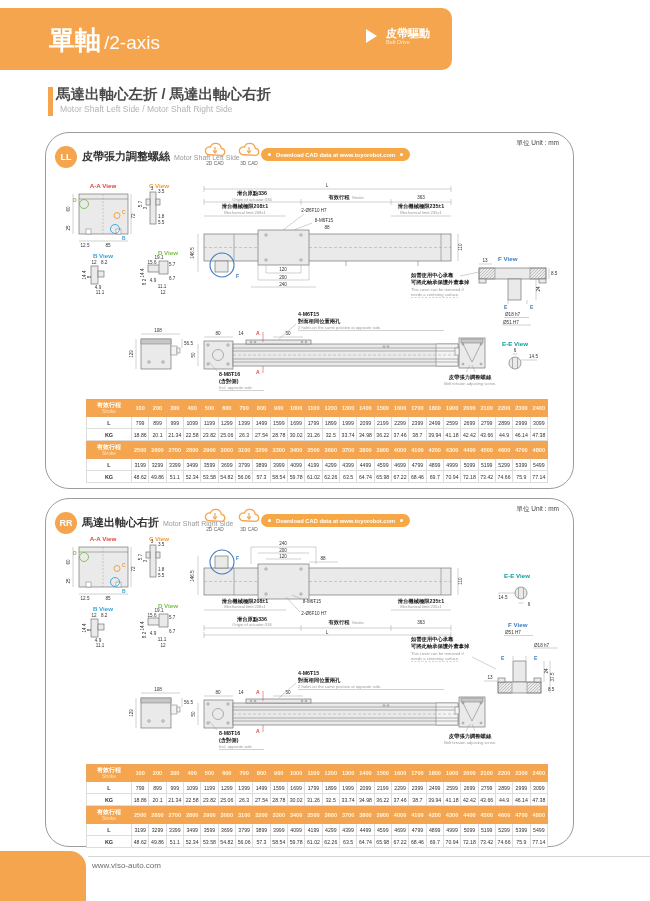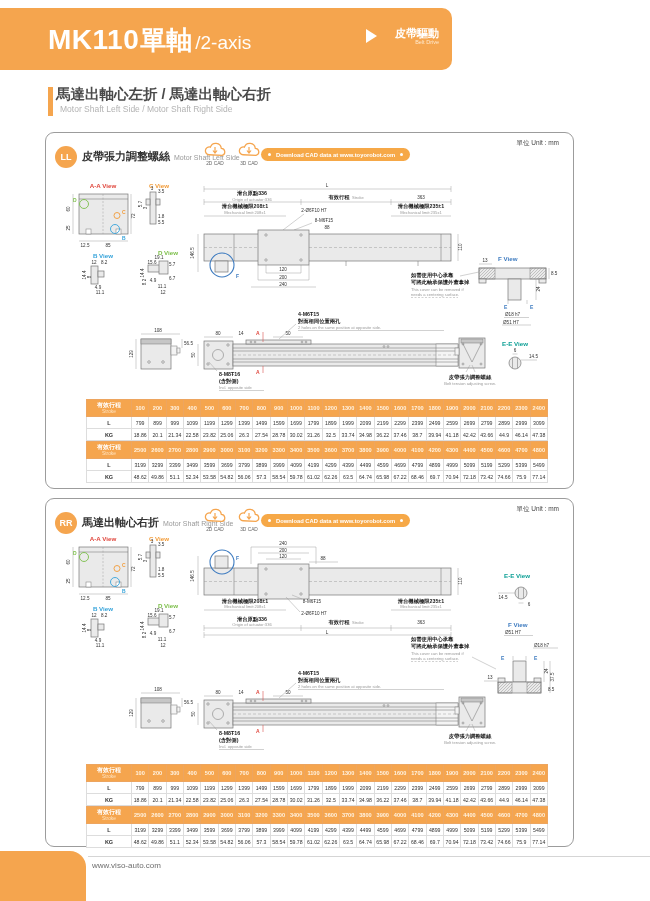--- a/index.html
+++ b/index.html
@@ -5,30 +5,30 @@
   html,body{margin:0;padding:0;background:#fff;}
   .page{position:relative;width:650px;height:901px;background:#fff;overflow:hidden;
         font-family:"Liberation Sans",sans-serif;}
   
   .banner{position:absolute;left:0;top:8px;width:452px;height:62px;background:#F5A54E;
           border-radius:0 10px 10px 0;}
   .banner-title{position:absolute;left:48px;top:15px;display:flex;align-items:baseline;color:#fff;}
   .model{font-size:28px;font-weight:bold;letter-spacing:.5px;}
   .sub-zh{font-size:26px;font-weight:bold;margin-left:1px;font-family:Liberation Mono, monospace;}
   .sub-en{font-size:19px;margin-left:3px;font-weight:normal;color:#FFFDFA;}
-  .drive-badge{position:absolute;left:366px;top:19px;display:flex;align-items:center;gap:18px;color:#fff;text-align:right;}
+  .drive-badge{position:absolute;left:366px;top:19px;display:flex;align-items:center;gap:9px;color:#fff;}
   .tri{width:0;height:0;border-left:11px solid #fff;border-top:7px solid transparent;border-bottom:7px solid transparent;}
   .drive-zh{font-size:11px;font-weight:bold;line-height:12px;}
   .drive-en{font-size:5.5px;color:#FFE9CD;}
   
   .sec-bar{position:absolute;left:48px;top:87px;width:5px;height:29px;background:#F5A54E;}
   .sec-title{position:absolute;left:56px;top:85px;font-size:14.5px;font-weight:bold;color:#4A4A4A;}
   .sec-sub{position:absolute;left:60px;top:104px;font-size:8.5px;color:#B3B3B3;}
   
-  .panel{position:absolute;left:45px;width:527px;border:1px solid #9C9C9C;border-radius:9px;background:#fff;}
+  .panel{position:absolute;left:45px;width:527px;border:1px solid #9C9C9C;border-radius:24px;background:#fff;}
   .p1{top:132px;height:355px;}
   .p2{top:498px;height:347px;}
   .badge{position:absolute;left:9px;top:13px;width:22px;height:22px;border-radius:50%;background:#F5A54E;
          color:#fff;font-weight:bold;font-size:9px;line-height:22px;text-align:center;}
   .phead{position:absolute;left:36px;top:16px;display:flex;align-items:baseline;gap:4px;white-space:nowrap;}
   .ptitle{font-size:11px;font-weight:bold;color:#333;}
   .psub{font-size:7px;color:#999;}
   .clouds{position:absolute;left:155px;top:9px;display:flex;gap:6px;}
   .cloud{text-align:center;}
   .cloud-label{font-size:4.8px;color:#666;margin-top:-2px;}
@@ -72,21 +72,20 @@
   .foot-url{position:absolute;left:92px;top:861px;font-size:8px;font-weight:normal;color:#6E6E6E;}
   .foot-corner{position:absolute;left:0;top:851px;width:86px;height:50px;background:#F5A54E;border-radius:0 16px 0 0;}
 </style>
 </head>
 <body>
 
 <div class="page">
 
   <div class="banner">
     <div class="banner-title">
-      <span class="model">MK110</span>
       <span class="sub-zh">單軸</span>
       <span class="sub-en">/2-axis</span>
     </div>
     <div class="drive-badge">
       <div class="tri"></div>
       <div>
         <div class="drive-zh">皮帶驅動</div>
         <div class="drive-en">Belt Drive</div>
       </div>
     </div>

